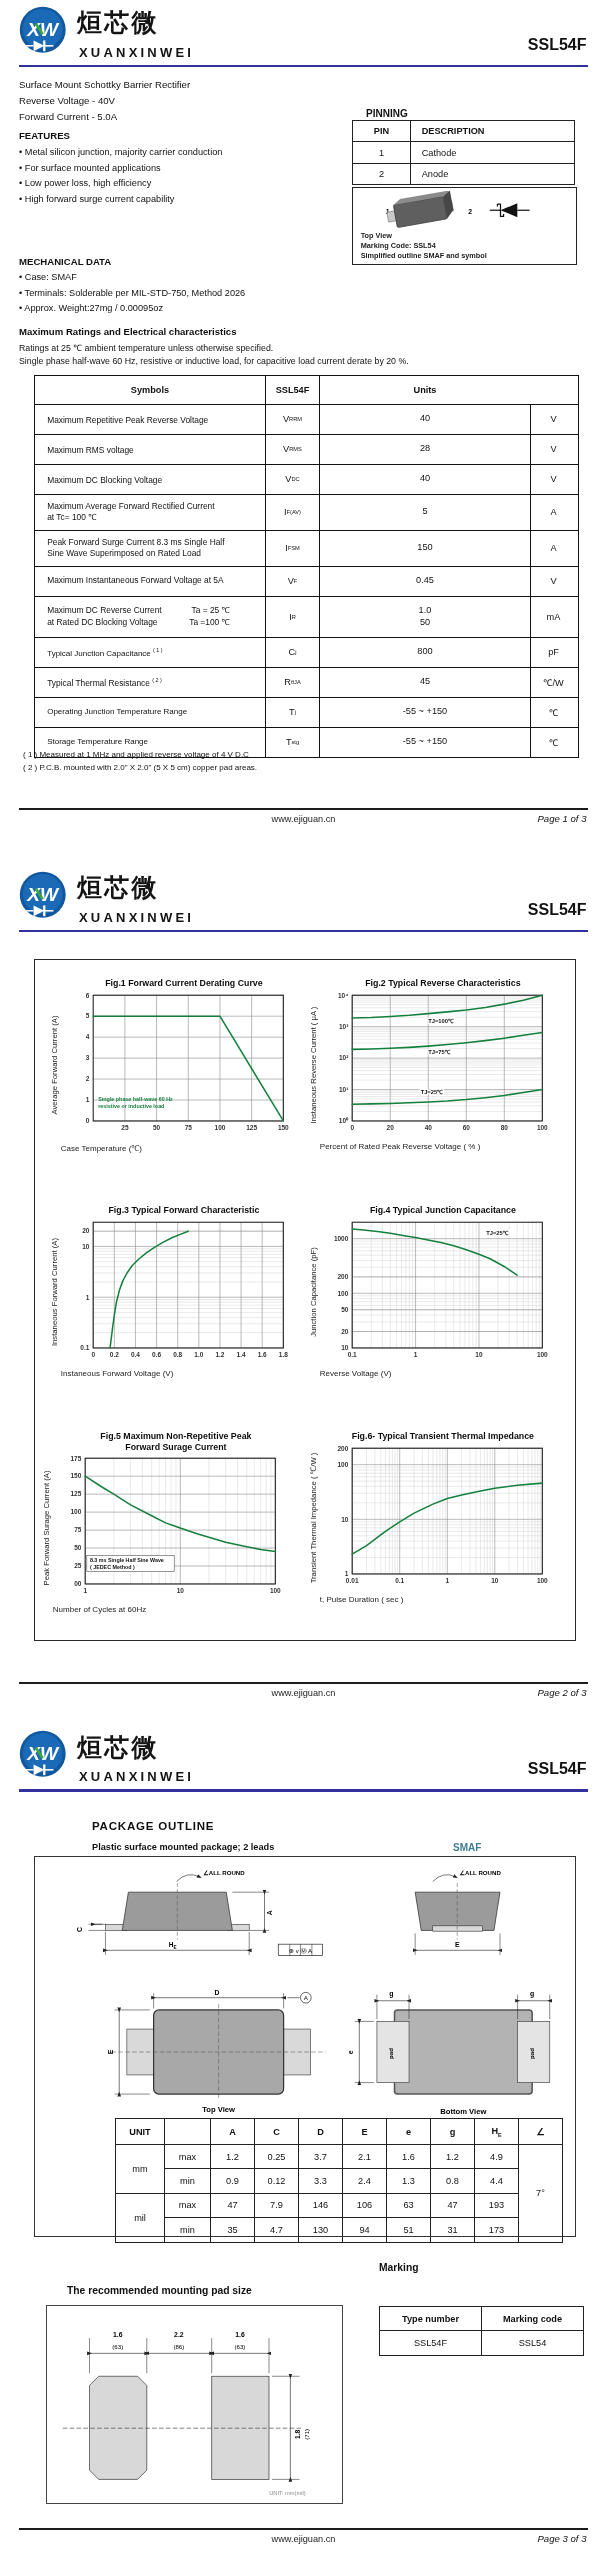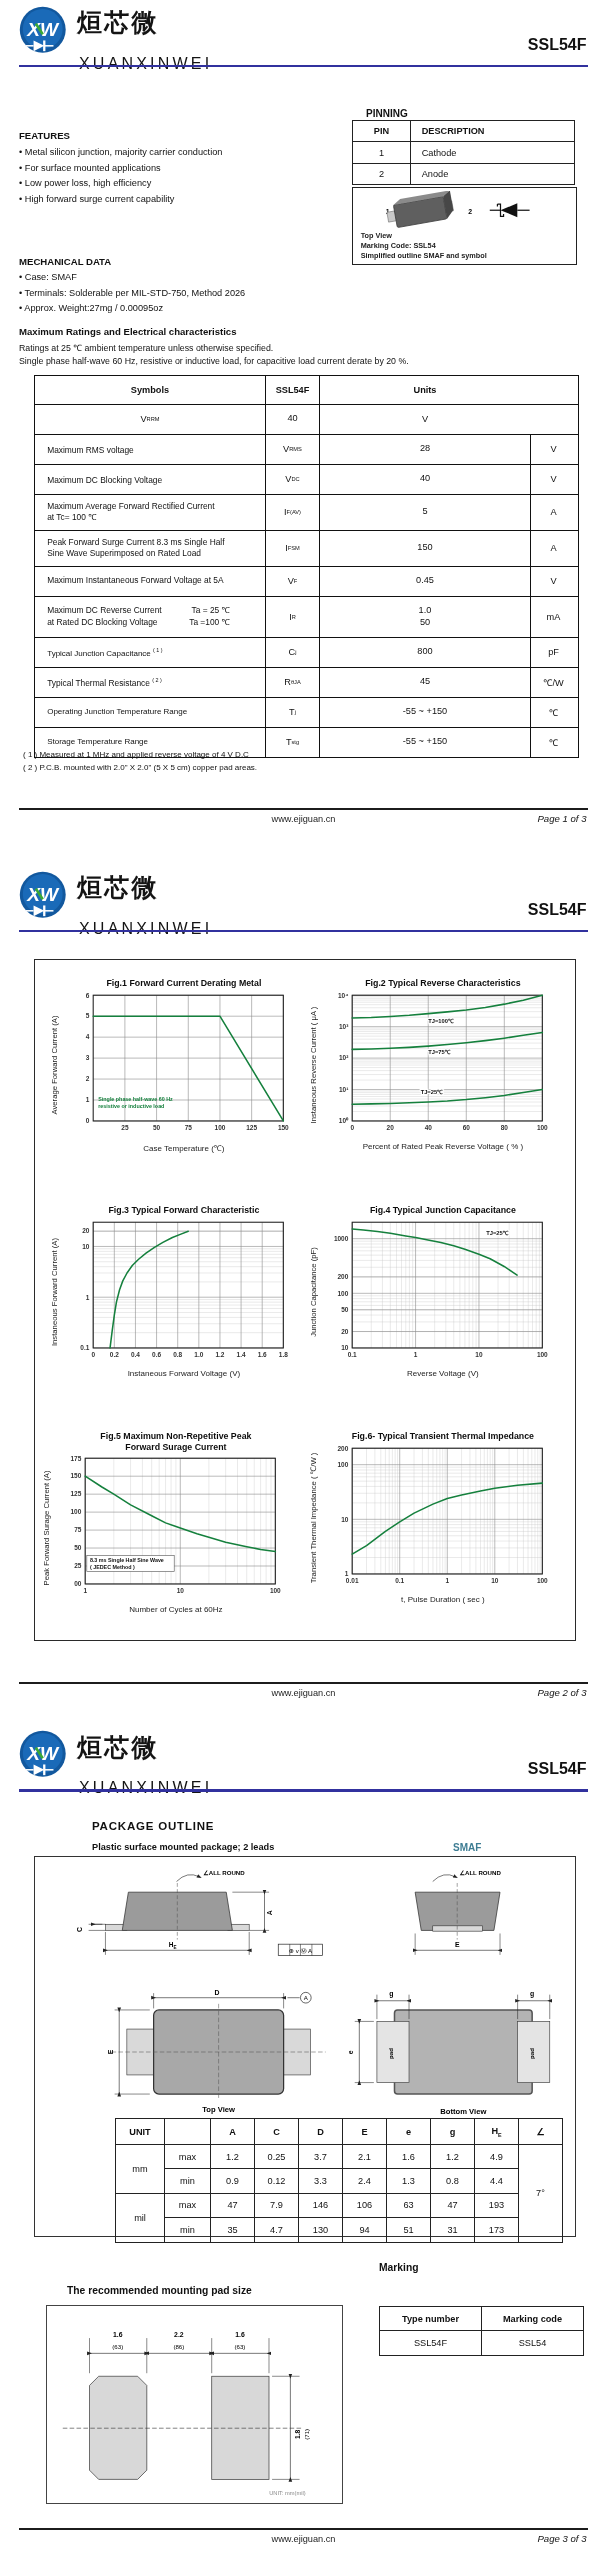--- a/index.html
+++ b/index.html
@@ -2,21 +2,21 @@
 <html style="font-size:12.2px"><head>
 <meta charset="utf-8">
 <style>
   html,body{margin:0;padding:0;background:#fff}
   body{width:607px;font-family:"Liberation Sans",sans-serif;color:#111}
   .page{position:relative;width:607px;background:#fff;overflow:hidden}
   #p1{height:842px}#p2{height:872px}#p3{height:862px}
   
   .hdr{position:absolute;left:19px;width:569px;height:70px}
   .hdr .cn{position:absolute;left:58px;top:1.5px;font-size:25px;font-weight:bold;letter-spacing:2.3px;color:#141414}
-  .hdr .en{position:absolute;left:60px;top:50px;font-size:16px;font-weight:normal;letter-spacing:3.2px;color:#141414}
+  .hdr .en{position:absolute;left:60px;top:40px;font-size:13px;font-weight:bold;letter-spacing:3.2px;color:#141414}
   .hdr .part{position:absolute;right:1.5px;top:31px;font-size:16px;font-weight:bold}
   .hdr .rule{position:absolute;left:0;top:60px;width:569px;height:2.3px;background:#31319e}
   
   .pgfoot{position:absolute;left:19px;width:569px;height:26px}
   .pgfoot .frule{height:2.3px;background:#1c1c1c}
   .pgfoot .site{position:absolute;left:0;right:0;top:6.1px;text-align:center;font-size:9.2px;color:#222}
   .pgfoot .pno{position:absolute;right:1.5px;top:5.4px;font-size:9.6px;font-style:italic;color:#111}
   
   .tlines{position:absolute;left:19px;top:77px;font-size:9.6px;line-height:16px}
   .sect-h{position:absolute;font-size:9.6px;font-weight:bold}
@@ -47,21 +47,21 @@
   .c.v{flex-direction:column;line-height:11.5px}
   .fnote{position:absolute;left:23px;font-size:8px}
   
   .figbox{position:absolute;left:34px;top:117px;width:540px;height:680px;border:1.5px solid #2a2a2a}
   .fig{position:absolute;width:260px}
   .fig-title{text-align:center;font-size:8.8px;font-weight:bold;line-height:10.7px;min-height:10.7px;margin-left:13.8px;color:#0d0d0d}
   .fig-body{display:flex}
   .ylab{position:relative;width:13.8px;height:152px}
   .ylab span{position:absolute;left:50%;top:50%;transform:translate(-50%,-50%) rotate(-90deg);white-space:nowrap;font-size:7.7px;color:#222}
   .plot{width:230px;height:152px}
-  .xlab{text-align:center;font-size:8px;color:#222;margin-left:13.8px;margin-top:0.8px}
+  .xlab{font-size:8px;color:#222;margin-left:13.8px;margin-top:0.8px}
   
   .po-h{position:absolute;left:92px;top:106px;font-size:11.5px;font-weight:bold;letter-spacing:0.8px}
   .po-sub{position:absolute;left:92px;top:128px;font-size:9.2px;font-weight:bold}
   .smaf{position:absolute;left:453px;top:128px;font-size:10px;font-weight:bold;color:#3e7d93}
   .bigbox{position:absolute;left:34px;top:142px;width:540px;height:379px;border:1.5px solid #333}
   .dims{position:absolute;left:115px;top:404px;border:1.5px solid #111}
   .dims td{height:21.4px;font-size:9.2px}
   .dims tr.hd td{height:23px;font-weight:bold}
   .dims .cu{width:46px}.dims .cmm{width:43px}.dims .cv{width:41px}.dims .ca{width:41px}
   .pad-h{position:absolute;left:67px;top:571px;font-size:10.3px;font-weight:bold}
@@ -86,20 +86,25 @@
       <polygon points="19,46 19,60 33,53" fill="#fff"></polygon>
       <line x1="33" y1="46" x2="33" y2="60" stroke="#fff" stroke-width="3"></line>
       <line x1="33" y1="53" x2="45" y2="53" stroke="#fff" stroke-width="2"></line>
     </svg>
     <div class="cn">烜芯微</div>
     <div class="en">XUANXINWEI</div>
     <div class="part">SSL54F</div>
     <div class="rule"></div>
   </div>
 
+  <div class="tlines">
+    <div>Surface Mount Schottky Barrier Rectifier</div>
+    <div>Reverse Voltage - 40V</div>
+    <div>Forward Current - 5.0A</div>
+  </div>
 
   <div class="sect-h" style="left:19px;top:130px">FEATURES</div>
   <div class="blist" style="top:145px">
     <div>Metal silicon junction, majority carrier conduction</div>
     <div>For surface mounted applications</div>
     <div>Low power loss, high efficiency</div>
     <div>High forward surge current capability</div>
   </div>
 
   <div class="sect-h" style="left:19px;top:256px">MECHANICAL DATA</div>
@@ -154,20 +159,25 @@
   <div class="rat-n" style="top:342px">Ratings at 25 ℃ ambient temperature unless otherwise specified.</div>
   <div class="rat-n" style="top:356px">Single phase half-wave 60 Hz, resistive or inductive load, for capacitive load current derate by 20 %.</div>
 
   <div class="rtbl">
     <div class="trow hdrr">
       <div class="c">Symbols</div>
       <div class="c">SSL54F</div>
       <div class="c">Units</div>
     </div>
     <div class="trow">
+      <div class="c p">
+          <div class="pl">
+            <span><span>Maximum Repetitive Peak Reverse Voltage</span><sup></sup></span>
+          </div>
+        </div>
       <div class="c sy">
           <span>V</span>
           <sub>RRM</sub>
         </div>
       <div class="c v">
           <div>40</div>
         </div>
       <div class="c">V</div>
     </div>
     <div class="trow">
@@ -359,21 +369,21 @@
     <div class="cn">烜芯微</div>
     <div class="en">XUANXINWEI</div>
     <div class="part">SSL54F</div>
     <div class="rule"></div>
   </div>
 
   <div class="figbox"></div>
 
   <div class="fig" style="left:47px;top:136px">
     <div class="fig-title">
-        <div>Fig.1  Forward Current Derating Metal</div>
+        <div>Fig.1  Forward Current Derating Curve</div>
         <div></div>
       </div>
     <div class="fig-body">
         <div class="ylab">
           <span>Average Forward Current (A)</span>
         </div>
         <div class="plot"><svg viewBox="0 0 300 198" width="230" height="152">
             <line x1="83.33333333333333" y1="8" x2="83.33333333333333" y2="172" stroke="#8f8f8f" stroke-width="0.8"></line>
             <text x="83.33333333333333" y="184" font-size="8.5" font-weight="700" fill="#333" text-anchor="middle">25</text>
             <line x1="124.66666666666666" y1="8" x2="124.66666666666666" y2="172" stroke="#8f8f8f" stroke-width="0.8"></line>

